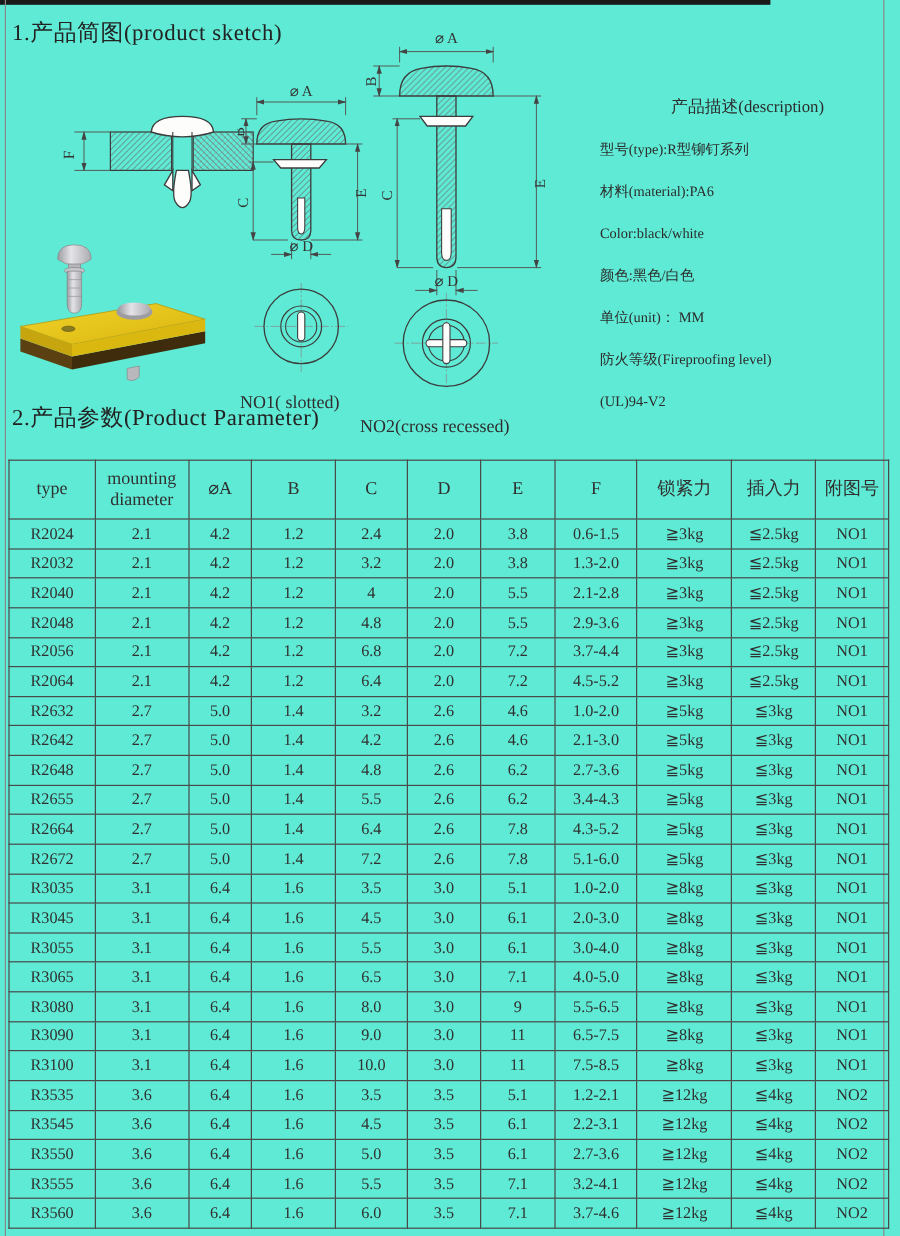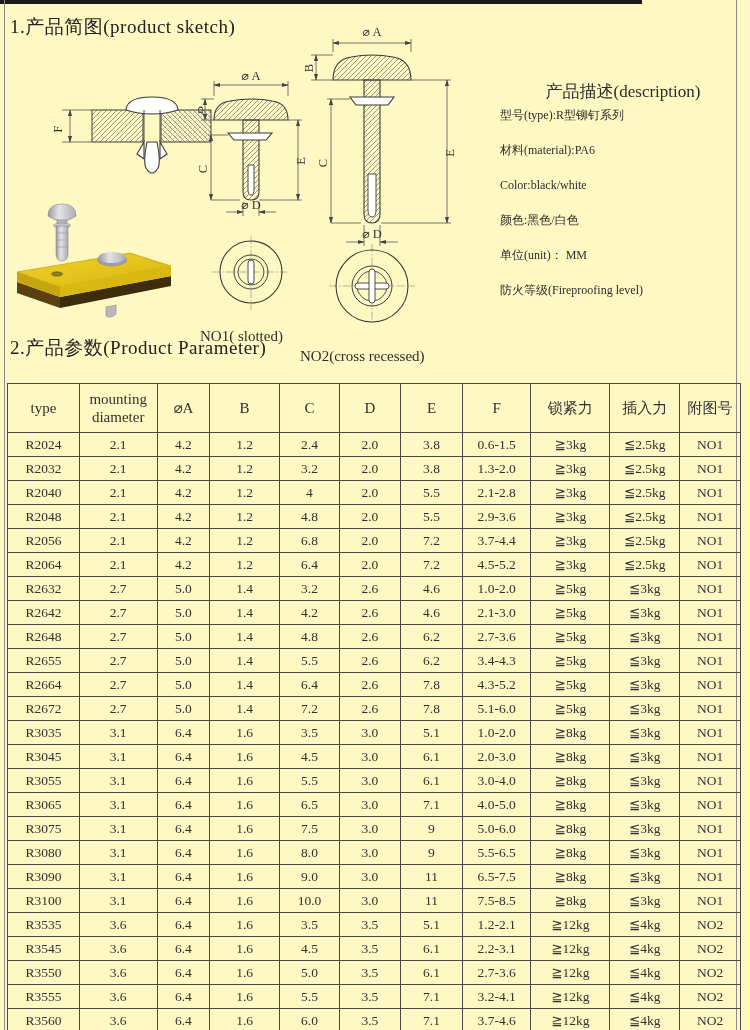--- a/index.html
+++ b/index.html
@@ -1,31 +1,31 @@
 <!DOCTYPE html>
 <html><head>
 <meta charset="utf-8">
 <style>
   html,body{margin:0;padding:0;background:#ffffff;}
   .page{
     position:relative;width:750px;height:1030px;overflow:hidden;
-    background:#fef9c3;color:#333;
+    background:#5eead4;color:#333;
     font-family:"Liberation Serif","DejaVu Serif","DejaVu Sans",serif;
   }
   .frame-top{position:absolute;left:0;top:0;width:642px;height:4px;background:#1a1a1a;}
   .frame-left{position:absolute;left:4px;top:0;width:1px;height:1030px;background:#8a8a8a;}
   .frame-right{position:absolute;left:736px;top:0;width:1px;height:1030px;background:#8a8a8a;}
   .sec-title{position:absolute;margin:0;font-weight:normal;font-size:19px;color:#222;letter-spacing:0.5px;white-space:nowrap;}
   .sec1{left:10px;top:14px;}
   .sec2{left:10px;top:335px;}
   .caption{position:absolute;font-size:15px;color:#2e2e2e;white-space:nowrap;}
   .no1-cap{left:200px;top:328px;}
   .no2-cap{left:300px;top:348px;}
   .desc{position:absolute;left:500px;top:80px;width:246px;}
-  .desc-title{font-size:17px;color:#2c2c2c;text-align:center;margin-bottom:2px;white-space:nowrap;}
+  .desc-title{font-size:14px;color:#2c2c2c;text-align:center;margin-bottom:16px;white-space:nowrap;}
   .desc-line{font-size:12px;color:#2c2c2c;line-height:20px;margin-bottom:15px;white-space:nowrap;}
   .drawing{position:absolute;}
   .d-install{left:40px;top:82px;}
   .d-3d{left:5px;top:200px;}
   .d-no1{left:198px;top:70px;}
   .d-no2{left:293px;top:24px;}
   table.params{
     position:absolute;left:7px;top:383px;width:734px;height:641px;
     border-collapse:collapse;table-layout:fixed;
   }
@@ -222,20 +222,21 @@
 
   <div class="desc">
     <div class="desc-title">产品描述(description)</div>
     <div>
         <div class="desc-line">型号(type):R型铆钉系列</div>
         <div class="desc-line">材料(material):PA6</div>
         <div class="desc-line">Color:black/white</div>
         <div class="desc-line">颜色:黑色/白色</div>
         <div class="desc-line">单位(unit)： MM</div>
         <div class="desc-line">防火等级(Fireproofing level)</div>
+        <div class="desc-line">(UL)94-V2</div>
       </div>
   </div>
 
   <h1 class="sec-title sec2">2.产品参数(Product Parameter)</h1>
 
   <table class="params">
     <colgroup>
         <col style="width: 9.8%;">
         <col style="width: 10.6%;">
         <col style="width: 7.2%;">
@@ -466,33 +467,20 @@
           <td>1.6</td>
           <td>6.5</td>
           <td>3.0</td>
           <td>7.1</td>
           <td>4.0-5.0</td>
           <td>≧8kg</td>
           <td>≦3kg</td>
           <td>NO1</td>
         </tr>
         <tr>
-          <td>R3075</td>
-          <td>3.1</td>
-          <td>6.4</td>
-          <td>1.6</td>
-          <td>7.5</td>
-          <td>3.0</td>
-          <td>9</td>
-          <td>5.0-6.0</td>
-          <td>≧8kg</td>
-          <td>≦3kg</td>
-          <td>NO1</td>
-        </tr>
-        <tr>
           <td>R3080</td>
           <td>3.1</td>
           <td>6.4</td>
           <td>1.6</td>
           <td>8.0</td>
           <td>3.0</td>
           <td>9</td>
           <td>5.5-6.5</td>
           <td>≧8kg</td>
           <td>≦3kg</td>

